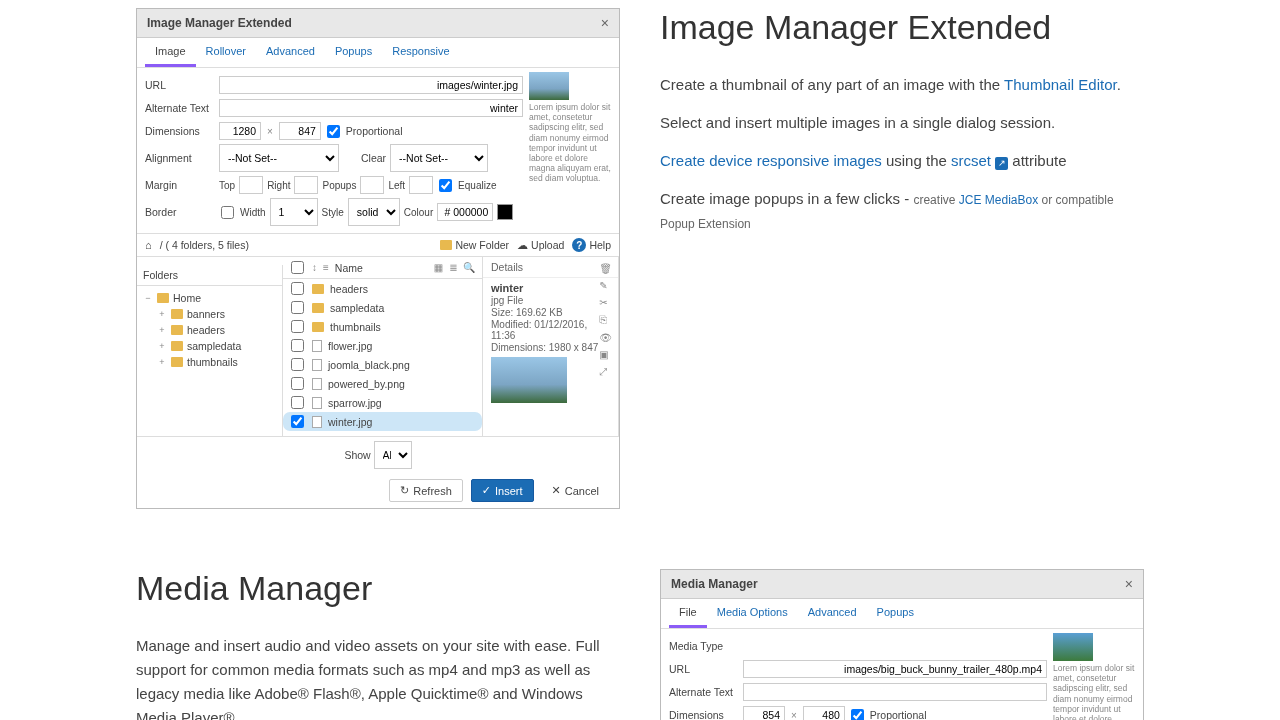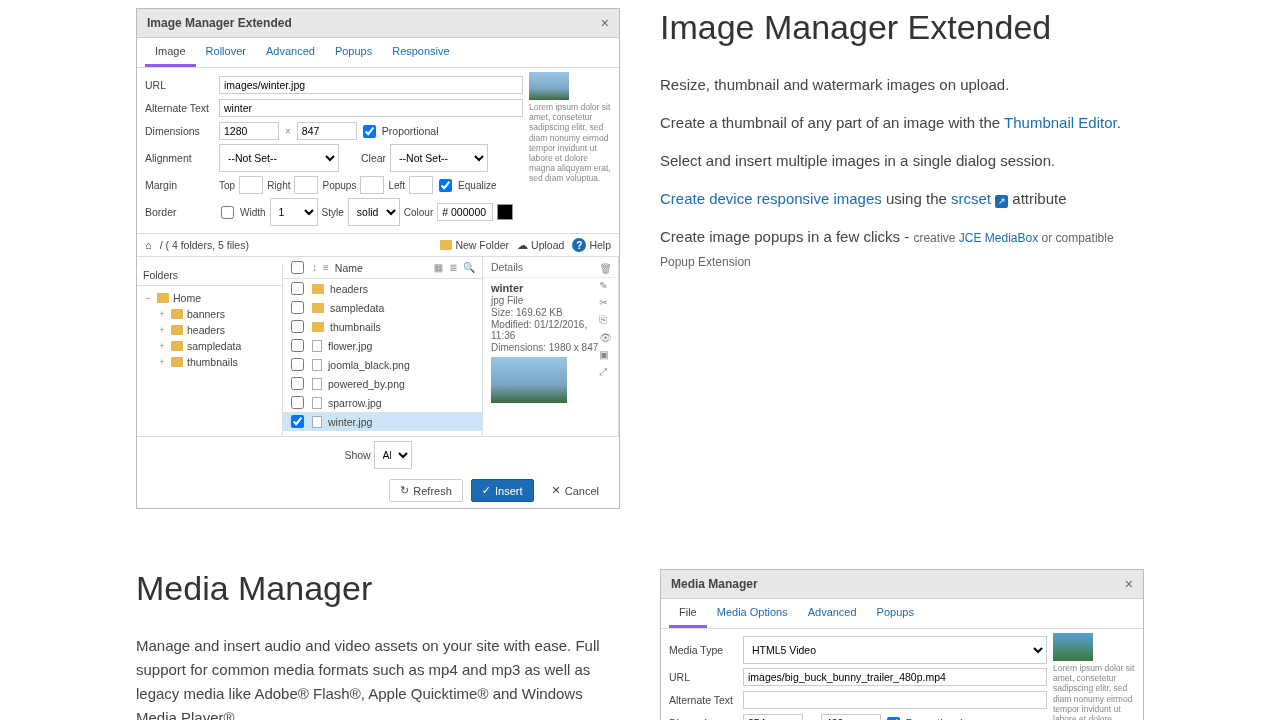--- a/index.html
+++ b/index.html
@@ -18,23 +18,23 @@
 .dialog-title { font-weight: bold; font-size: 12px; }
 .dialog-close { cursor: pointer; font-size: 14px; color: #666; }
 .tabs { display: flex; border-bottom: 1px solid #ddd; background: #fff; padding: 0 8px; }
 .tab { padding: 7px 10px; font-size: 11px; cursor: pointer; color: #1b6cb4; }
 .tab.active { color: #444; border-bottom: 3px solid #8b5cf6; }
 
 .form-area { padding: 4px 8px; display: flex; gap: 6px; }
 .form-fields { flex: 1; }
 .form-row { display: flex; align-items: center; margin: 3px 0; gap: 4px; min-height: 20px; }
 .form-lbl { width: 70px; font-size: 10.5px; color: #444; }
-.inp { border: 1px solid #ccc; padding: 2px 4px; font-size: 10.5px; height: 18px; background: #fff; }
+.inp { border: 1px solid #ccc; padding: 2px 4px; font-size: 10.5px; height: 18px; background: #fff; text-align: right; }
 .inp.url { flex: 1; }
-.inp.sm { width: 60px; text-align: left; }
+.inp.sm { width: 42px; text-align: right; }
 .sel { border: 1px solid #ccc; padding: 1px 4px; font-size: 10.5px; height: 28px; background: #fff; }
 .chk { margin: 0 2px; }
 .swatch { width: 16px; height: 16px; border: 1px solid #999; background: #000; display: inline-block; }
 .x { padding: 0 2px; color: #888; font-size: 10px; }
 .preview-box { width: 82px; font-size: 8.5px; color: #888; line-height: 1.2; }
 .preview-thumb { width: 40px; height: 28px; background: linear-gradient(#9ac6e6,#7ca5c4 60%,#3c6a3c); margin-bottom: 2px; }
 .preview-thumb.lg { width: 76px; height: 46px; margin-top:4px; }
 
 .browser-bar { border-top: 1px solid #ddd; border-bottom: 1px solid #ddd; padding: 4px 8px; display: flex; align-items: center; gap: 8px; font-size: 10.5px; }
 .home-icon { font-size: 11px; }
@@ -47,21 +47,21 @@
 .panel { border-right: 1px solid #ddd; overflow: hidden; }
 .panel-head { border-bottom: 1px solid #ddd; padding: 4px 6px; font-size: 10.5px; display:flex; align-items:center; gap:6px; }
 .panel.folders { width: 146px; margin-top: 8px; }
 .panel.files { width: 200px; }
 .panel.details { flex: 1; padding: 6px 8px; position: relative; }
 .tree { padding: 4px 2px; }
 .tree-item { display: flex; align-items: center; gap: 4px; padding: 2px 4px; font-size: 10.5px; }
 .tog { width:10px; text-align:center; color:#888; font-size:9px; }
 .ficon { width:12px; height:10px; background:#e8b94f; display:inline-block; border-radius:1px; }
 .file-row { display:flex; align-items:center; gap:6px; padding:3px 6px; font-size:10.5px; }
-.file-row.selected { background:#cde6f7; }
+.file-row.selected { background:#cde6f7;border-radius:7px; }
 .pgicon { width:10px; height:12px; border:1px solid #aaa; background:#fff; display:inline-block; }
 .details-title { font-weight:bold; font-size:11px; }
 .details-line { font-size:10px; color:#666; margin-top:1px; }
 .details-actions { position:absolute; right:6px; top:6px; display:flex; flex-direction:column; gap:6px; color:#888; font-size:10px; }
 .show-row { text-align:center; padding:4px; font-size:10.5px; }
 
 .dialog-footer { padding: 6px 10px; display:flex; justify-content:flex-end; gap:8px; font-size:11px; }
 .btn { border:1px solid #ccc; background:#fff; padding:4px 10px; border-radius:2px; display:inline-flex; align-items:center; gap:4px; }
 .btn.primary { background:#1b6cb4; color:#fff; border-color:#1559a0; }
 .extlink { display:inline-block; width:13px; height:13px; background:#1b6cb4; color:#fff; font-size:9px; text-align:center; line-height:13px; border-radius:2px; }
@@ -275,21 +275,20 @@
         <span class="btn" style="border:none">
               <span>✕</span>
               <span>Cancel</span>
             </span>
       </div>
     </div>
   </div>
 
   <div class="col-right">
     <h1 class="section-title">Image Manager Extended</h1>
-    <p class="section-p">Resize, thumbnail and watermark images on upload.</p>
     <p class="section-p"><span>Create a thumbnail of any part of an image with the </span><a href="#">Thumbnail Editor</a><span>.</span></p>
     <p class="section-p">Select and insert multiple images in a single dialog session.</p>
     <p class="section-p"><a href="#">Create device responsive images</a><span> using the </span><a href="#"><span>srcset</span> <span class="extlink">↗</span></a><span> attribute</span></p>
     <p class="section-p"><span>Create image popups in a few clicks - </span><span class="section-small"><span>creative </span><a href="#">JCE MediaBox</a><span> or compatible Popup Extension</span></span></p>
   </div>
 </div>
 
 <div class="row">
   <div class="col-left">
     <h1 class="section-title">Media Manager</h1>
@@ -306,21 +305,20 @@
       <div class="tabs">
         <div class="tab active">File</div>
         <div class="tab">Media Options</div>
         <div class="tab">Advanced</div>
         <div class="tab">Popups</div>
       </div>
       <div class="form-area">
         <div class="form-fields">
           <div class="form-row">
             <span class="form-lbl">Media Type</span>
-            <select class="sel" style="flex:1"><option>HTML5 Video</option></select>
           </div>
           <div class="form-row">
             <span class="form-lbl">URL</span>
             <input class="inp url" value="images/big_buck_bunny_trailer_480p.mp4" style="">
           </div>
           <div class="form-row">
             <span class="form-lbl">Alternate Text</span>
             <input class="inp url" style="">
           </div>
           <div class="form-row">

